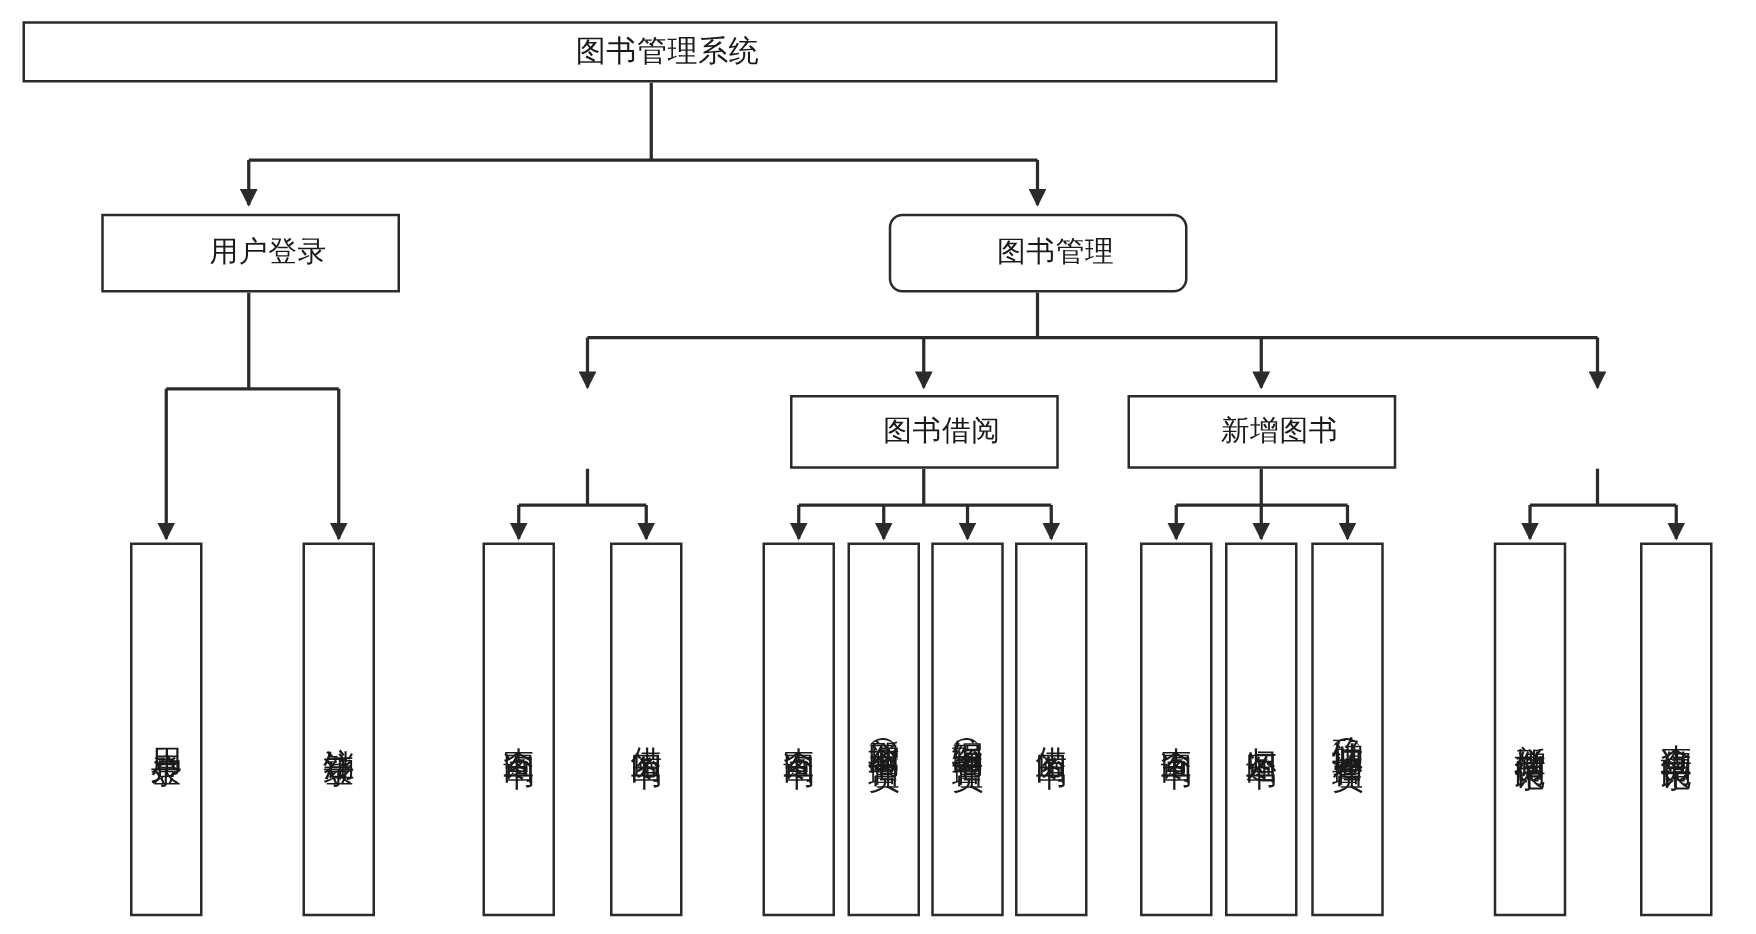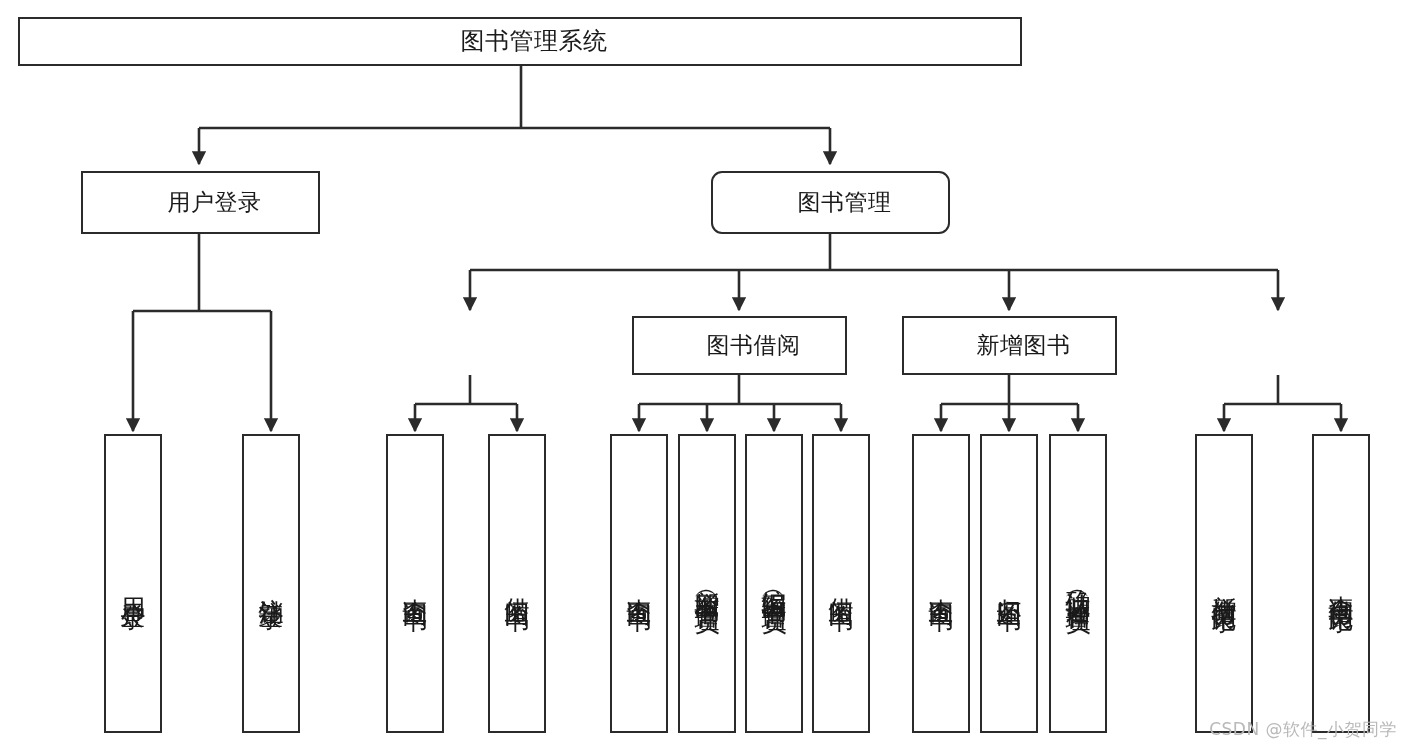--- a/index.html
+++ b/index.html
@@ -188,15 +188,14 @@
     <span class="node-label">确认归还（管理员）</span>
   </div>
 
   <div class="node vert" style="left:1195px; top:434px; width:58px; height:299px;">
     <span class="node-label">新增借阅记录</span>
   </div>
   <div class="node vert" style="left:1312px; top:434px; width:58px; height:299px;">
     <span class="node-label">查询借阅记录</span>
   </div>
 
-  <div class="watermark">CSDN @软件_小贺同学</div>
 
 </div>
 
 </body></html>

